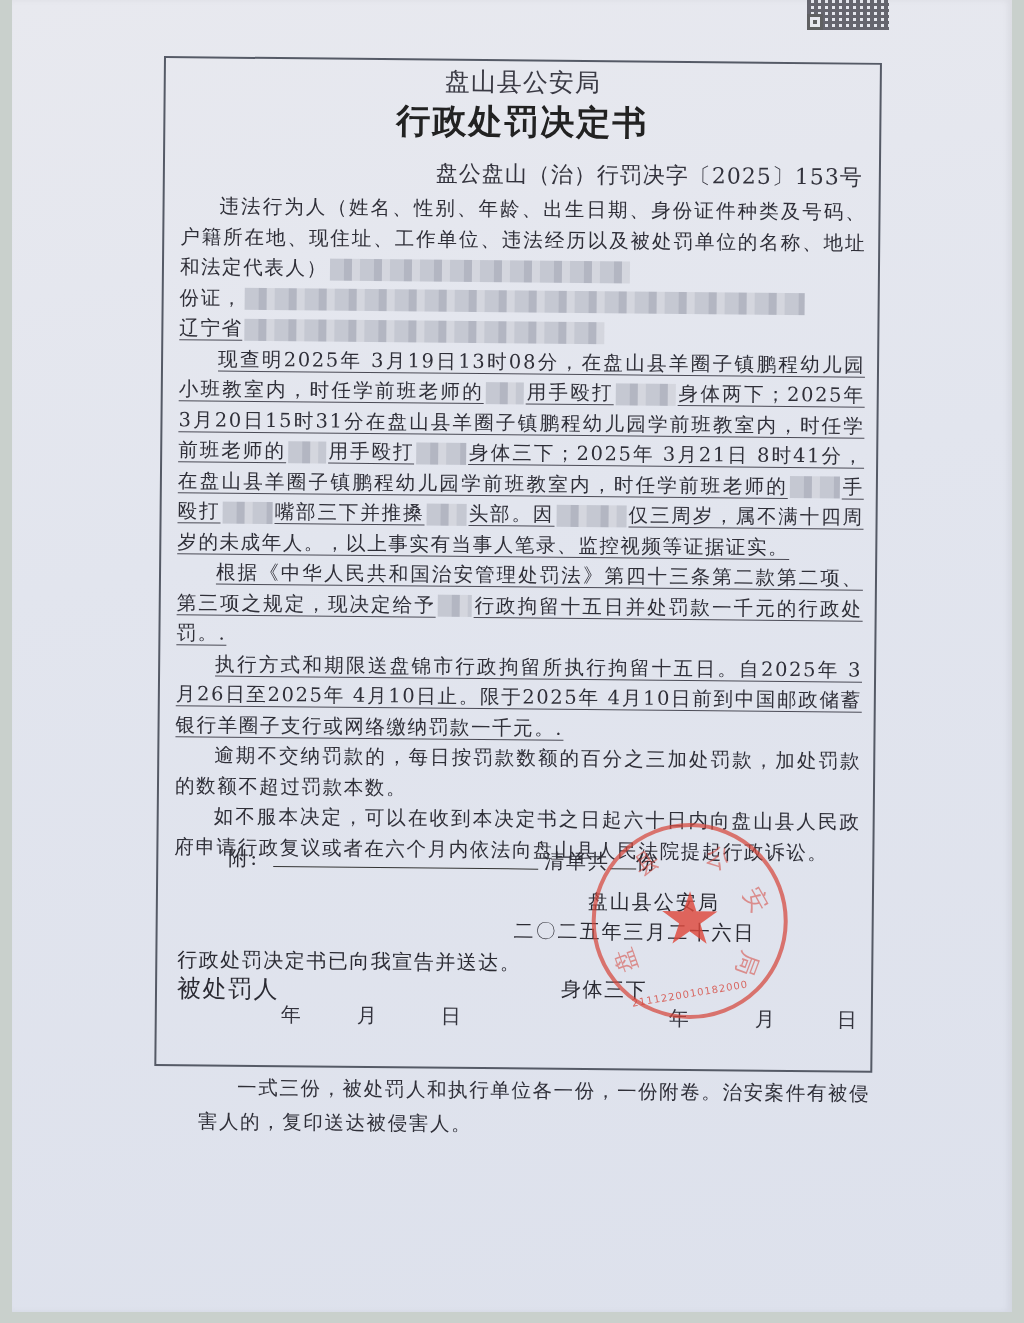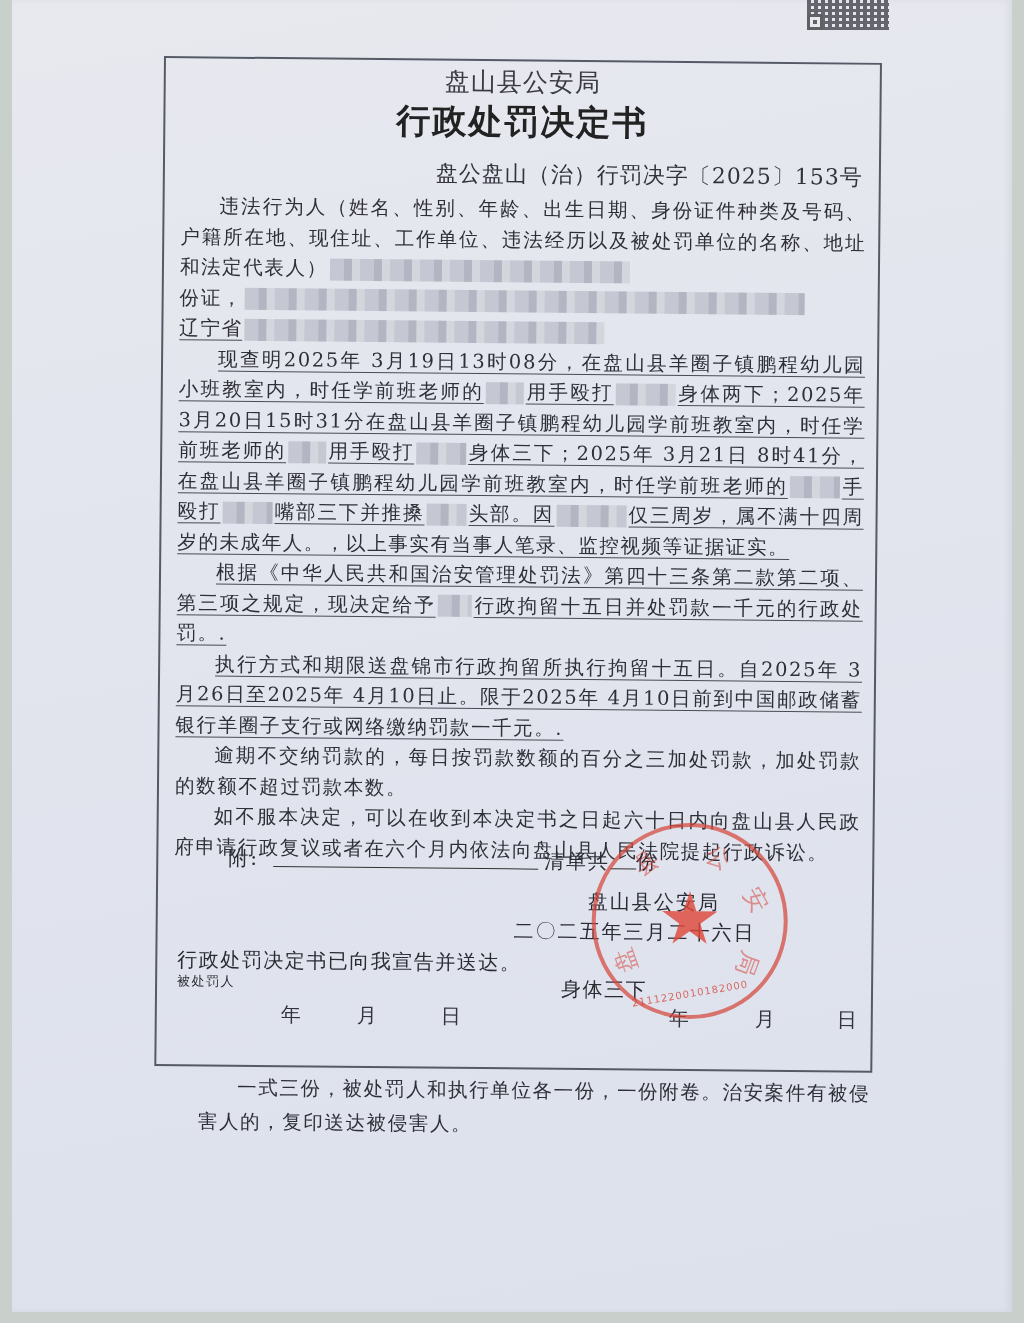--- a/index.html
+++ b/index.html
@@ -77,21 +77,21 @@
   .issuer {
     position: absolute; left: 430px; top: 826px; font-size: 20px; letter-spacing: 2px;
   }
   .issue-date {
     position: absolute; left: 356px; top: 856px; font-size: 20px; letter-spacing: 2px;
   }
   .served {
     position: absolute; left: 20px; top: 888px; font-size: 20px; letter-spacing: 1.5px;
   }
   .punished-label {
-    position: absolute; left: 20px; top: 914px; font-size: 13px; letter-spacing: 1.5px;
+    position: absolute; left: 20px; top: 914px; font-size: 24px; letter-spacing: 1.5px;
   }
   .victim-label {
     position: absolute; left: 404px; top: 914px; font-size: 20px; letter-spacing: 1.5px;
   }
   .date-blank {
     position: absolute; top: 942px; font-size: 20px; color: #33333d;
   }
   .date-blank span { display: inline-block; }
   .seal {
     position: absolute; left: 434px; top: 760px; width: 196px; height: 196px;

